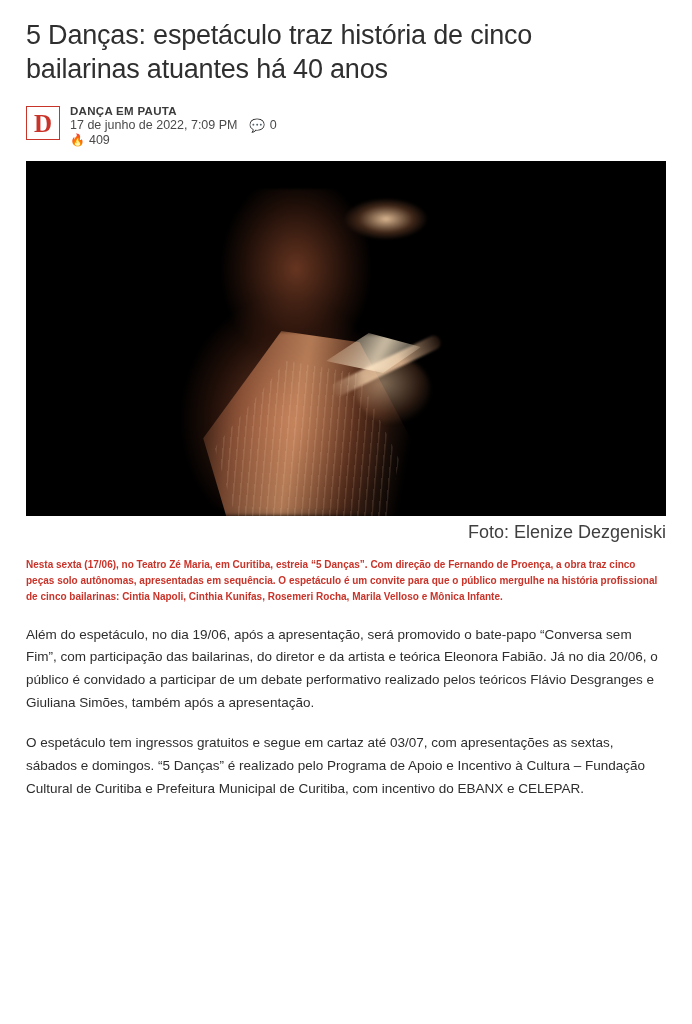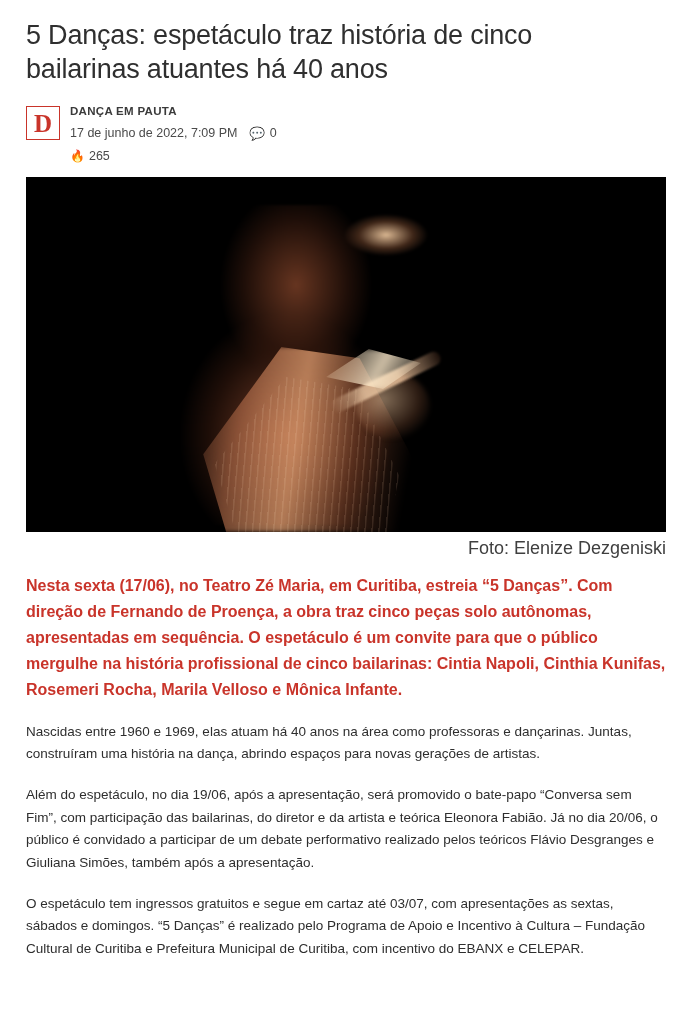--- a/index.html
+++ b/index.html
@@ -47,21 +47,21 @@
   .brand-logo span {
     font-family: "Liberation Serif", serif;
     font-size: 25px;
     line-height: 1;
     color: #c9342a;
     font-weight: 700;
   }
   .byline-text {
     display: flex;
     flex-direction: column;
-    gap: 9px;
+    gap: 1px;
     padding-top: 1px;
   }
   .brand-name {
     font-size: 11.5px;
     font-weight: 700;
     letter-spacing: 0.3px;
     color: #3a3a3a;
   }
   .meta-row {
     display: flex;
@@ -179,21 +179,21 @@
   .photo-credit {
     text-align: right;
     width: 640px;
     font-size: 18px;
     color: #3f3f3f;
     margin: 6px 0 14px 0;
   }
   .lede {
     color: #c9342a;
     font-weight: 700;
-    font-size: 16px;
+    font-size: 10px;
     line-height: 1.62;
     margin: 0 0 18px 0;
     width: 640px;
   }
   .body-p {
     font-size: 13.5px;
     line-height: 1.68;
     color: #2e2e2e;
     margin: 0 0 18px 0;
     width: 640px;
@@ -215,35 +215,34 @@
       <div class="brand-name">DANÇA EM PAUTA</div>
       <div class="meta-row">
         <div class="timestamp">17 de junho de 2022, 7:09 PM</div>
         <div class="comments">
           <span class="comment-icon">💬</span>
           <span>0</span>
         </div>
       </div>
       <div class="views-row">
         <span class="flame-icon">🔥</span>
-        <span>265</span>
+        <span>409</span>
       </div>
     </div>
   </div>
 
   <div class="hero">
     <div class="glow"></div>
     <div class="dancer"></div>
     <div class="pleats"></div>
     <div class="head"></div>
     <div class="arm"></div>
     <div class="highlight-top"></div>
   </div>
 
   <div class="photo-credit">Foto: Elenize Dezgeniski</div>
 
   <p class="lede">Nesta sexta (17/06), no Teatro Zé Maria, em Curitiba, estreia “5 Danças”. Com direção de Fernando de Proença, a obra traz cinco peças solo autônomas, apresentadas em sequência. O espetáculo é um convite para que o público mergulhe na história profissional de cinco bailarinas: Cintia Napoli, Cinthia Kunifas, Rosemeri Rocha, Marila Velloso e Mônica Infante.</p>
 
-  <p class="body-p">Nascidas entre 1960 e 1969, elas atuam há 40 anos na área como professoras e dançarinas. Juntas, construíram uma história na dança, abrindo espaços para novas gerações de artistas.</p>
   <p class="body-p">Além do espetáculo, no dia 19/06, após a apresentação, será promovido o bate-papo “Conversa sem Fim”, com participação das bailarinas, do diretor e da artista e teórica Eleonora Fabião. Já no dia 20/06, o público é convidado a participar de um debate performativo realizado pelos teóricos Flávio Desgranges e Giuliana Simões, também após a apresentação.</p>
   <p class="body-p">O espetáculo tem ingressos gratuitos e segue em cartaz até 03/07, com apresentações as sextas, sábados e domingos. “5 Danças” é realizado pelo Programa de Apoio e Incentivo à Cultura – Fundação Cultural de Curitiba e Prefeitura Municipal de Curitiba, com incentivo do EBANX e CELEPAR.</p>
 
 </div>
 
 </body></html>

